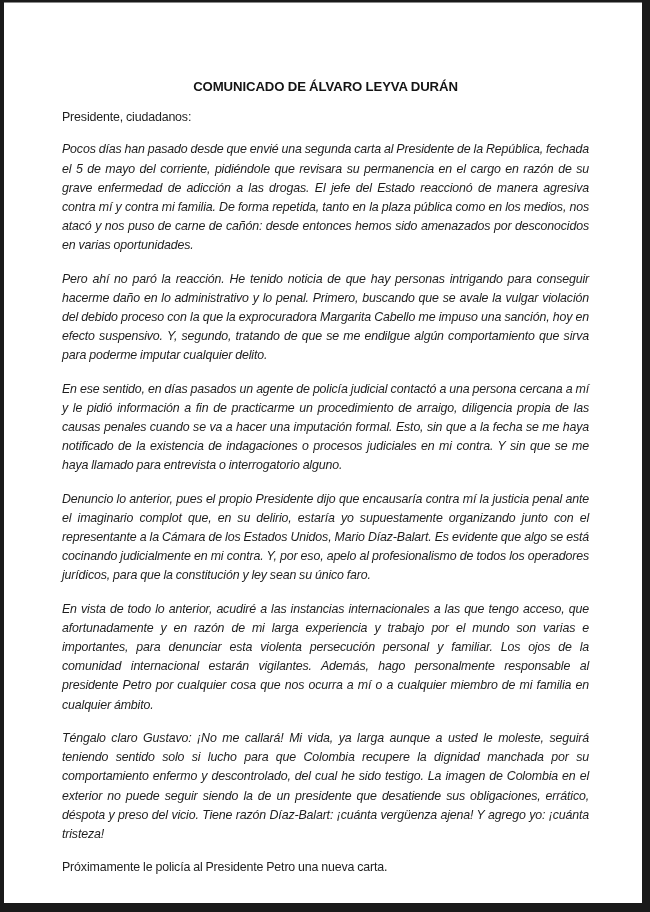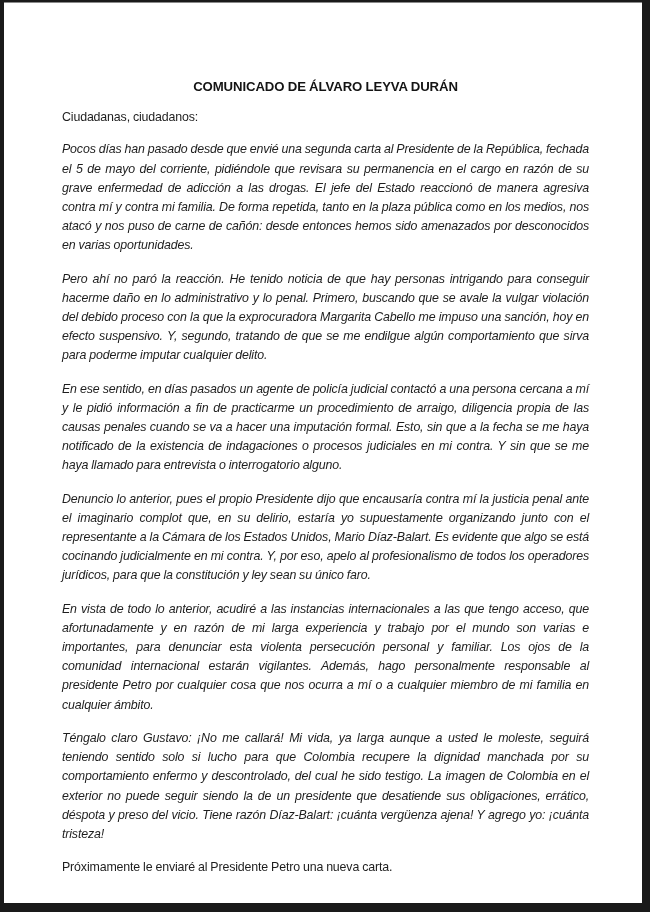--- a/index.html
+++ b/index.html
@@ -61,24 +61,24 @@
       margin: 0 0 38px 0;
     }
   </style>
 </head>
 <body>
 
 <div class="frame">
   <div class="page">
     <div class="content">
       <h1 class="title">COMUNICADO DE ÁLVARO LEYVA DURÁN</h1>
-      <p class="salutation">Ciudadanas, ciudadanos:</p>
+      <p class="salutation">Presidente, ciudadanos:</p>
       <p class="para">Pocos días han pasado desde que envié una segunda carta al Presidente de la República, fechada el 5 de mayo del corriente, pidiéndole que revisara su permanencia en el cargo en razón de su grave enfermedad de adicción a las drogas. El jefe del Estado reaccionó de manera agresiva contra mí y contra mi familia. De forma repetida, tanto en la plaza pública como en los medios, nos atacó y nos puso de carne de cañón: desde entonces hemos sido amenazados por desconocidos en varias oportunidades.</p>
       <p class="para">Pero ahí no paró la reacción. He tenido noticia de que hay personas intrigando para conseguir hacerme daño en lo administrativo y lo penal. Primero, buscando que se avale la vulgar violación del debido proceso con la que la exprocuradora Margarita Cabello me impuso una sanción, hoy en efecto suspensivo. Y, segundo, tratando de que se me endilgue algún comportamiento que sirva para poderme imputar cualquier delito.</p>
       <p class="para">En ese sentido, en días pasados un agente de policía judicial contactó a una persona cercana a mí y le pidió información a fin de practicarme un procedimiento de arraigo, diligencia propia de las causas penales cuando se va a hacer una imputación formal. Esto, sin que a la fecha se me haya notificado de la existencia de indagaciones o procesos judiciales en mi contra. Y sin que se me haya llamado para entrevista o interrogatorio alguno.</p>
       <p class="para">Denuncio lo anterior, pues el propio Presidente dijo que encausaría contra mí la justicia penal ante el imaginario complot que, en su delirio, estaría yo supuestamente organizando junto con el representante a la Cámara de los Estados Unidos, Mario Díaz-Balart. Es evidente que algo se está cocinando judicialmente en mi contra. Y, por eso, apelo al profesionalismo de todos los operadores jurídicos, para que la constitución y ley sean su único faro.</p>
       <p class="para">En vista de todo lo anterior, acudiré a las instancias internacionales a las que tengo acceso, que afortunadamente y en razón de mi larga experiencia y trabajo por el mundo son varias e importantes, para denunciar esta violenta persecución personal y familiar. Los ojos de la comunidad internacional estarán vigilantes. Además, hago personalmente responsable al presidente Petro por cualquier cosa que nos ocurra a mí o a cualquier miembro de mi familia en cualquier ámbito.</p>
       <p class="para">Téngalo claro Gustavo: ¡No me callará! Mi vida, ya larga aunque a usted le moleste, seguirá teniendo sentido solo si lucho para que Colombia recupere la dignidad manchada por su comportamiento enfermo y descontrolado, del cual he sido testigo. La imagen de Colombia en el exterior no puede seguir siendo la de un presidente que desatiende sus obligaciones, errático, déspota y preso del vicio. Tiene razón Díaz-Balart: ¡cuánta vergüenza ajena! Y agrego yo: ¡cuánta tristeza!</p>
-      <p class="closing">Próximamente le enviaré al Presidente Petro una nueva carta.</p>
+      <p class="closing">Próximamente le policía al Presidente Petro una nueva carta.</p>
 
     </div>
   </div>
 </div>
 
 </body></html>

